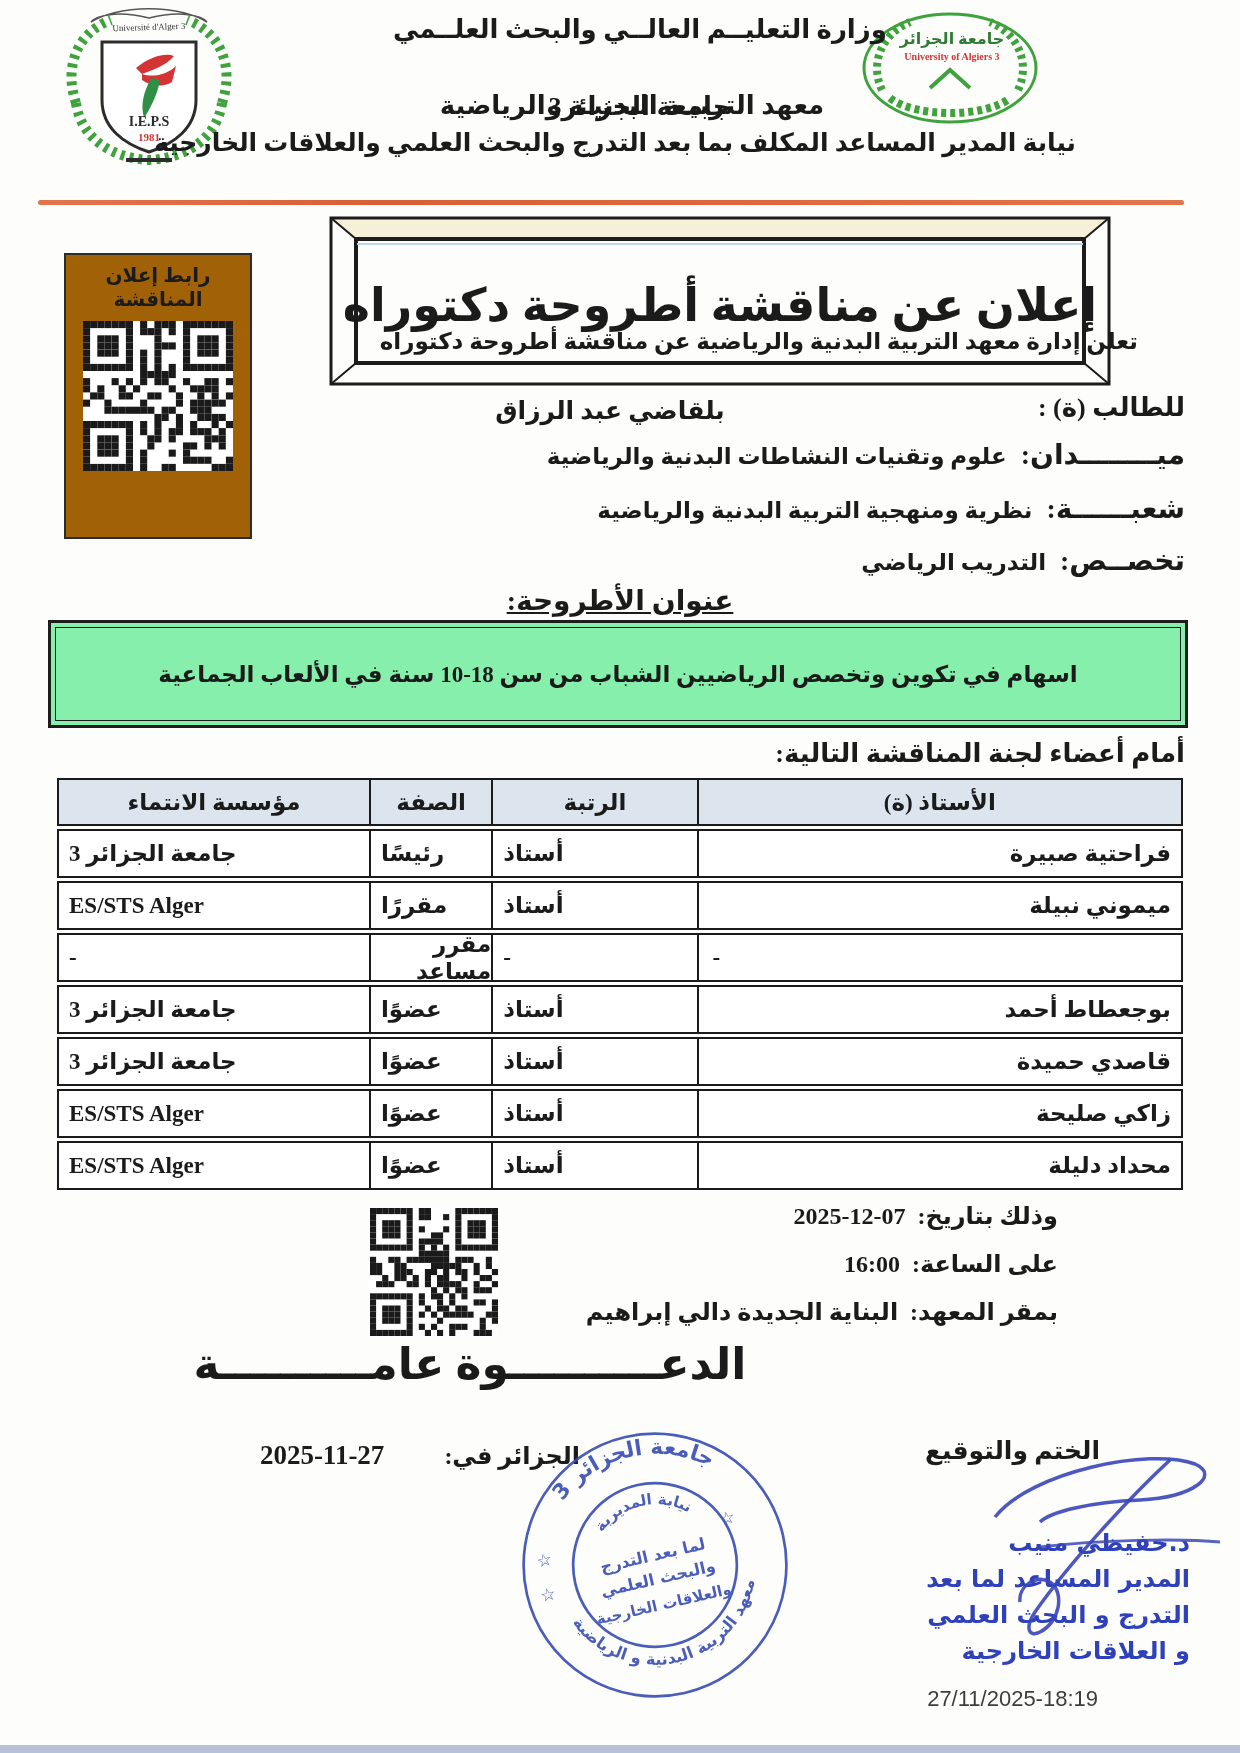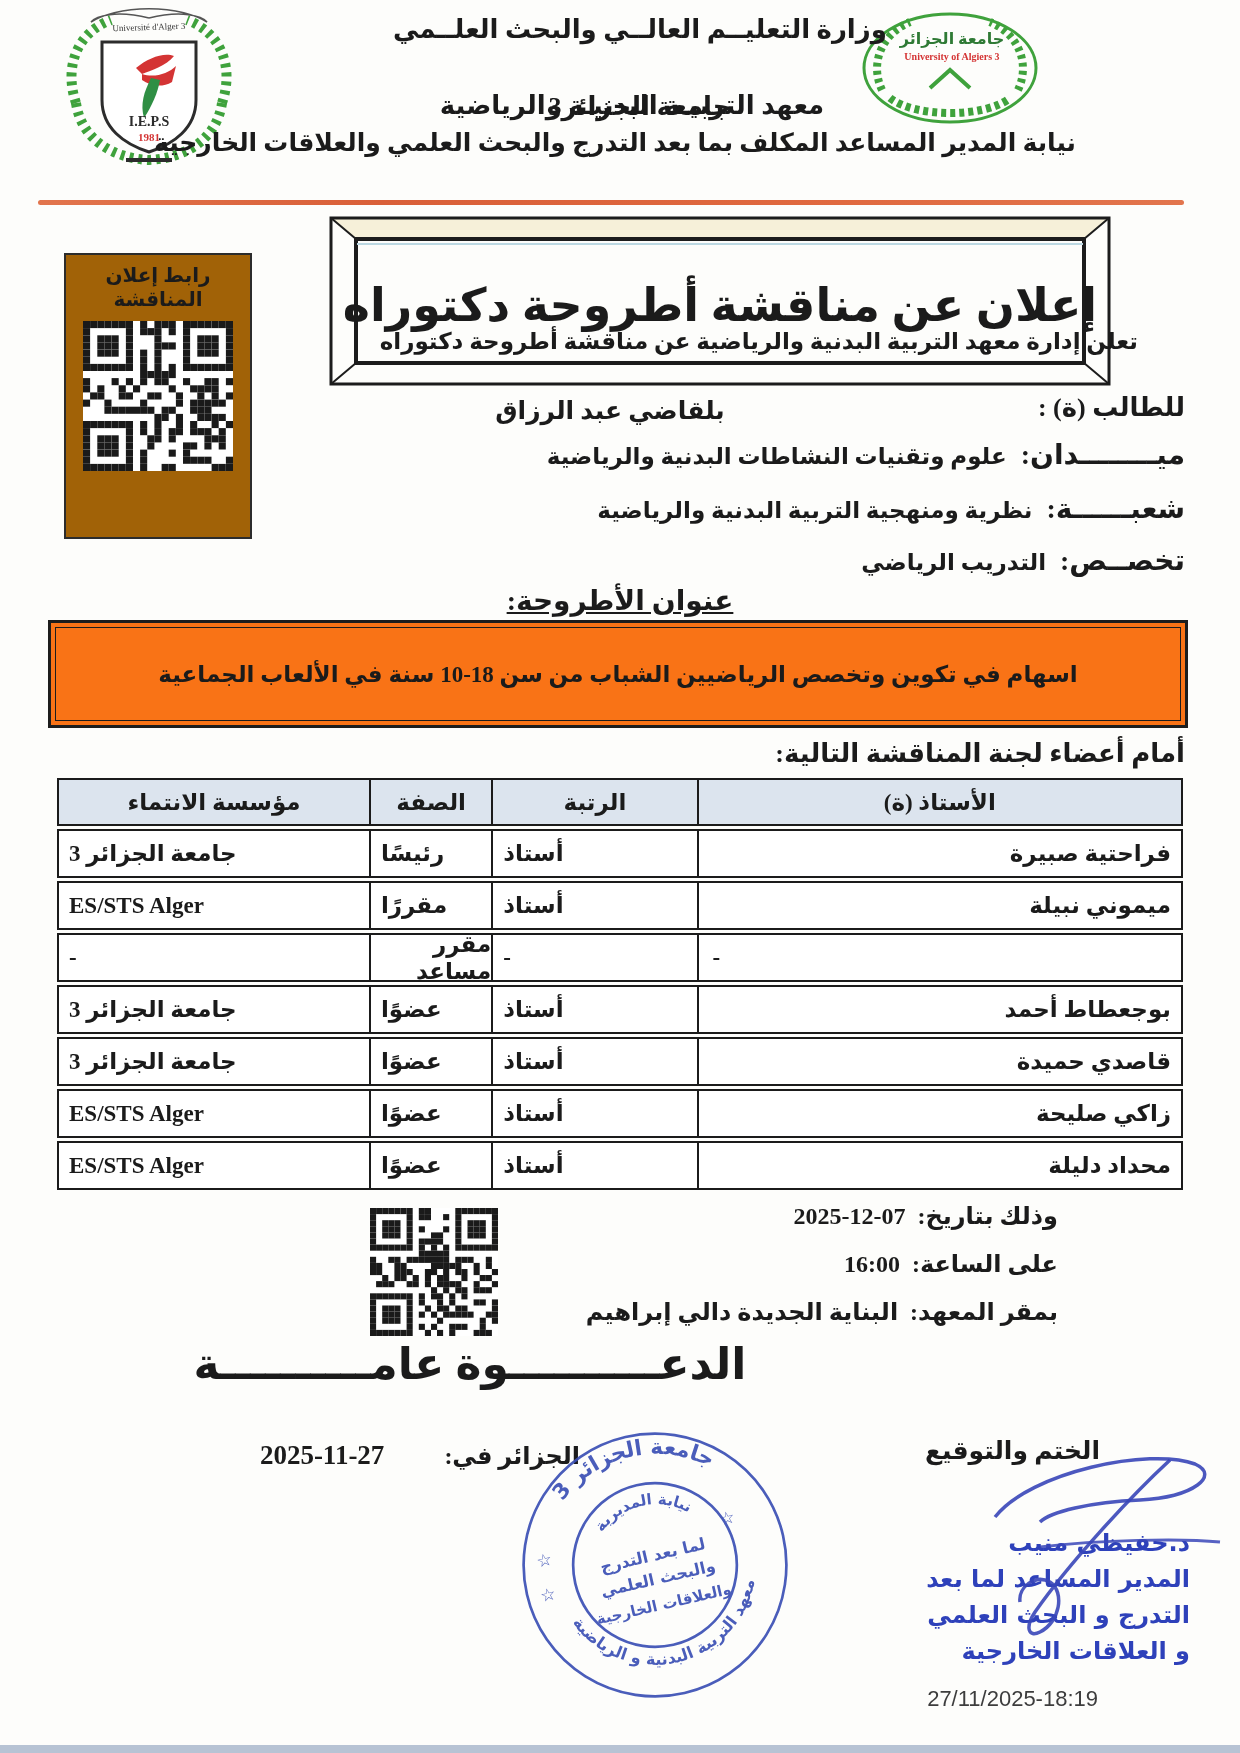--- a/index.html
+++ b/index.html
@@ -35,21 +35,21 @@
   .student-label{font-weight:bold; font-size:26px;}
   .student-name{top:396px; right:480px; width:300px; text-align:center;
                 font-size:25px; font-weight:bold;}
   .field-row{right:55px; display:flex; align-items:baseline; gap:14px;}
   .f1{top:438px;} .f2{top:492px;} .f3{top:544px;}
   .field-label{font-size:28px; font-weight:bold;}
   .field-value{font-size:23px; font-weight:bold;}
   .thesis-heading{top:584px; right:420px; width:400px; text-align:center;
                   font-size:28px; font-weight:bold; text-decoration:underline;}
   .thesis-box{top:620px; right:52px; width:1134px; height:102px;
-              border:3px solid #1d1d1d; background:#f97316;}
+              border:3px solid #1d1d1d; background:#86efac;}
   .thesis-box-inner{position:absolute; inset:4px; border:1.5px solid #1d1d1d;
                     display:flex; align-items:center; justify-content:center;}
   .thesis-title{font-size:23px; font-weight:bold; text-align:center; padding:0 30px;}
   .committee-intro{top:738px; right:55px; font-size:26px; font-weight:bold;}
   
   .tbl{top:778px; right:57px; width:1126px;}
   .t-row{display:grid; grid-template-columns:43% 18.3% 10.9% 27.8%;
          border:2.5px solid #1b1b1b; background:#fff; height:45px; margin-bottom:3px;}
   .t-row.head{background:#dce4ee; height:44px;}
   .t-cell{display:flex; align-items:center; font-size:23px; font-weight:bold; overflow:hidden;}

